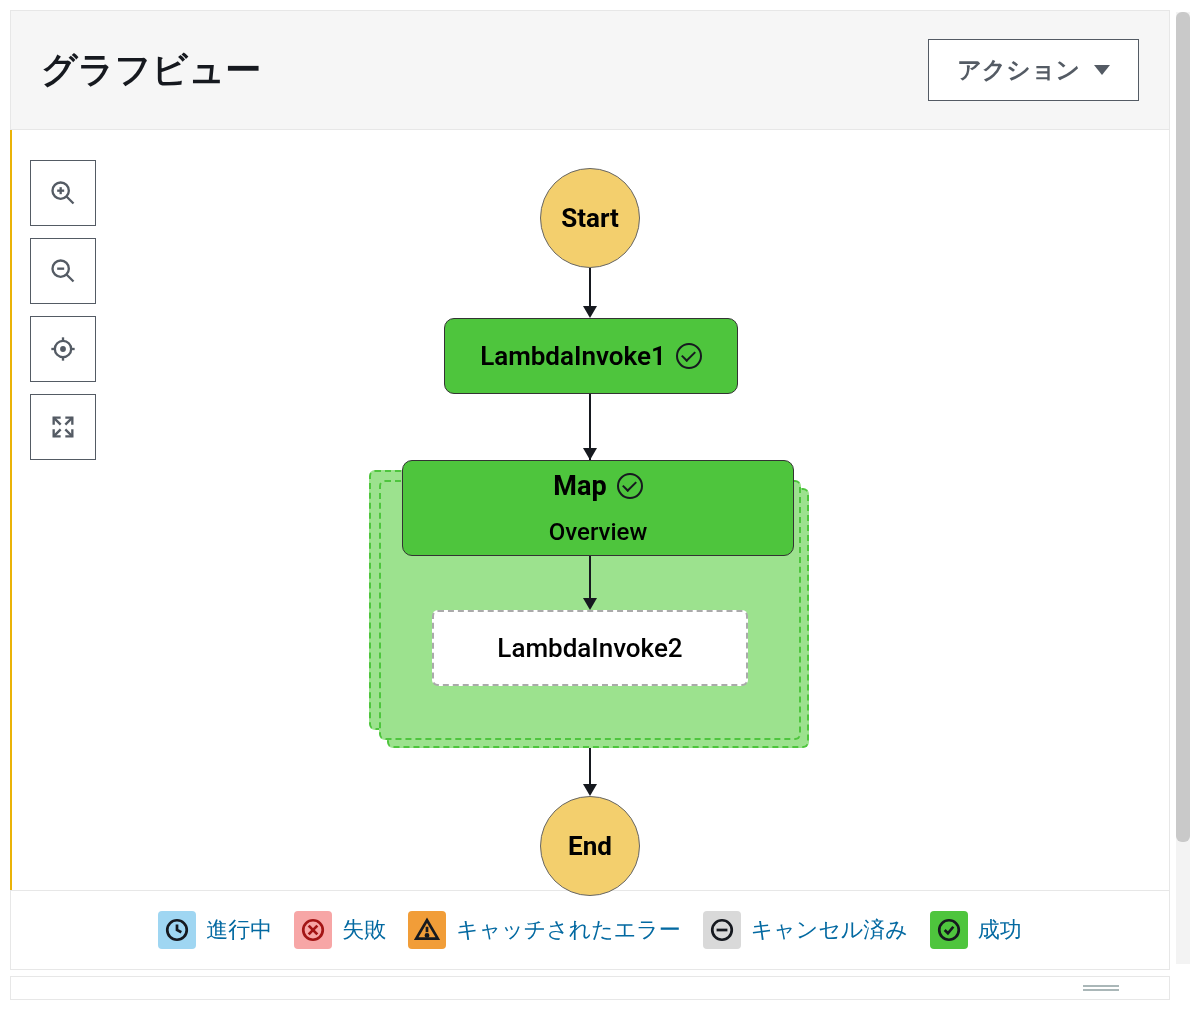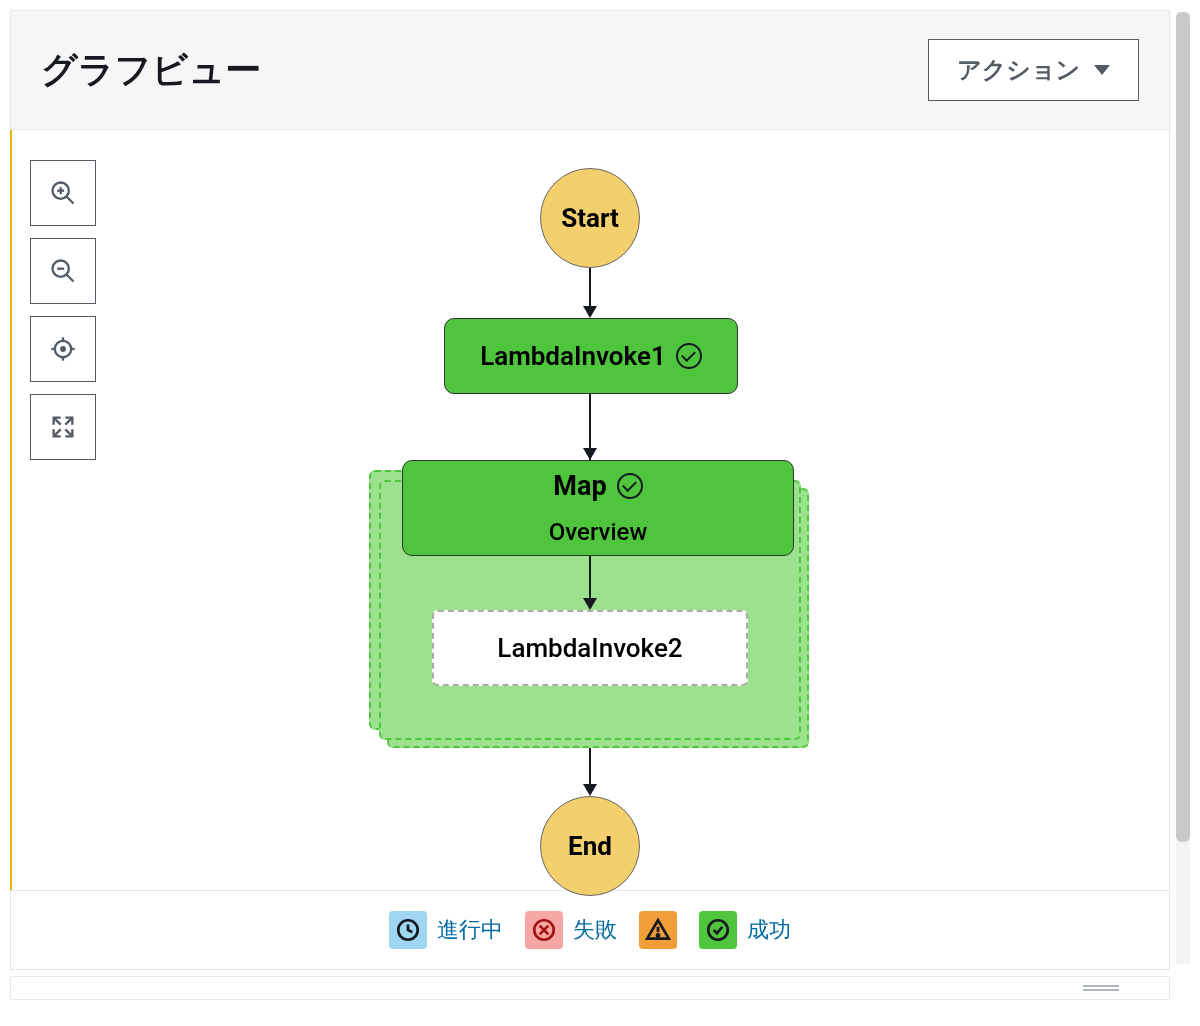--- a/index.html
+++ b/index.html
@@ -166,20 +166,30 @@
       <span>失敗</span>
     </div>
     <div class="legend-item">
       <span class="legend-icon" style="background:#f19d38;">
         <svg viewBox="0 0 24 24" fill="none" stroke="#16191f" stroke-width="2.5">
             <polygon points="12,3 22,20 2,20"></polygon>
             <line x1="12" y1="9" x2="12" y2="14"></line>
             <circle cx="12" cy="17" r="1" fill="#16191f"></circle>
           </svg>
       </span>
+      <span>キャッチされたエラー</span>
+    </div>
+    <div class="legend-item">
+      <span class="legend-icon" style="background:#d9d9d9;">
+        <svg viewBox="0 0 24 24" fill="none" stroke="#16191f" stroke-width="2.5">
+            <circle cx="12" cy="12" r="9"></circle>
+            <line x1="7" y1="12" x2="17" y2="12"></line>
+          </svg>
+      </span>
+      <span>キャンセル済み</span>
     </div>
     <div class="legend-item">
       <span class="legend-icon" style="background:#4ec53d;">
         <svg viewBox="0 0 24 24" fill="none" stroke="#16191f" stroke-width="2.5">
             <circle cx="12" cy="12" r="9"></circle>
             <polyline points="8,12 11,15 16,9"></polyline>
           </svg>
       </span>
       <span>成功</span>
     </div>

